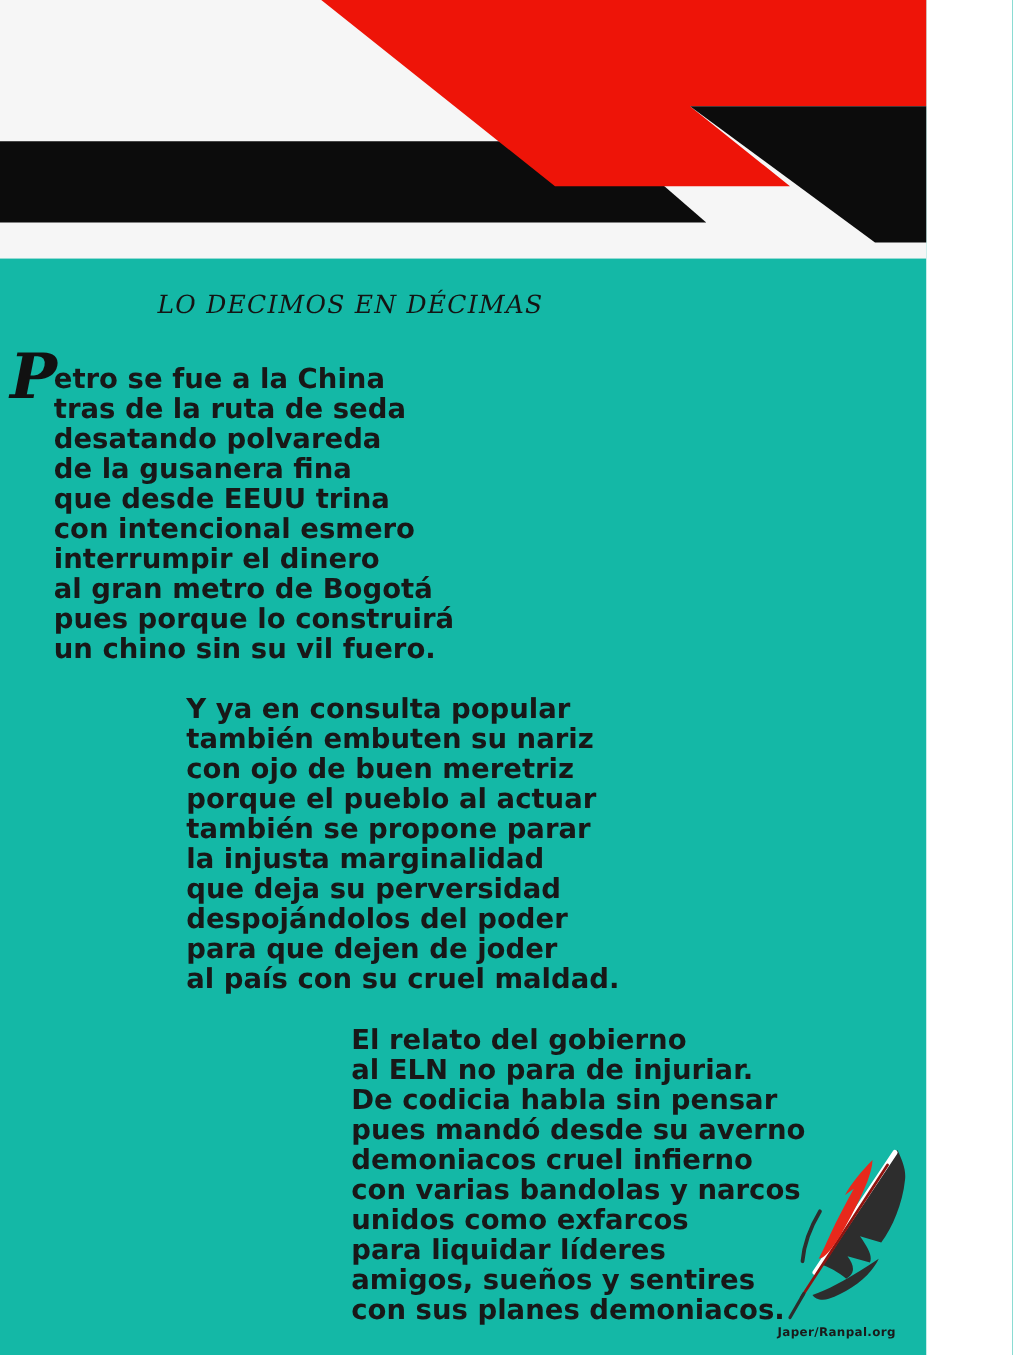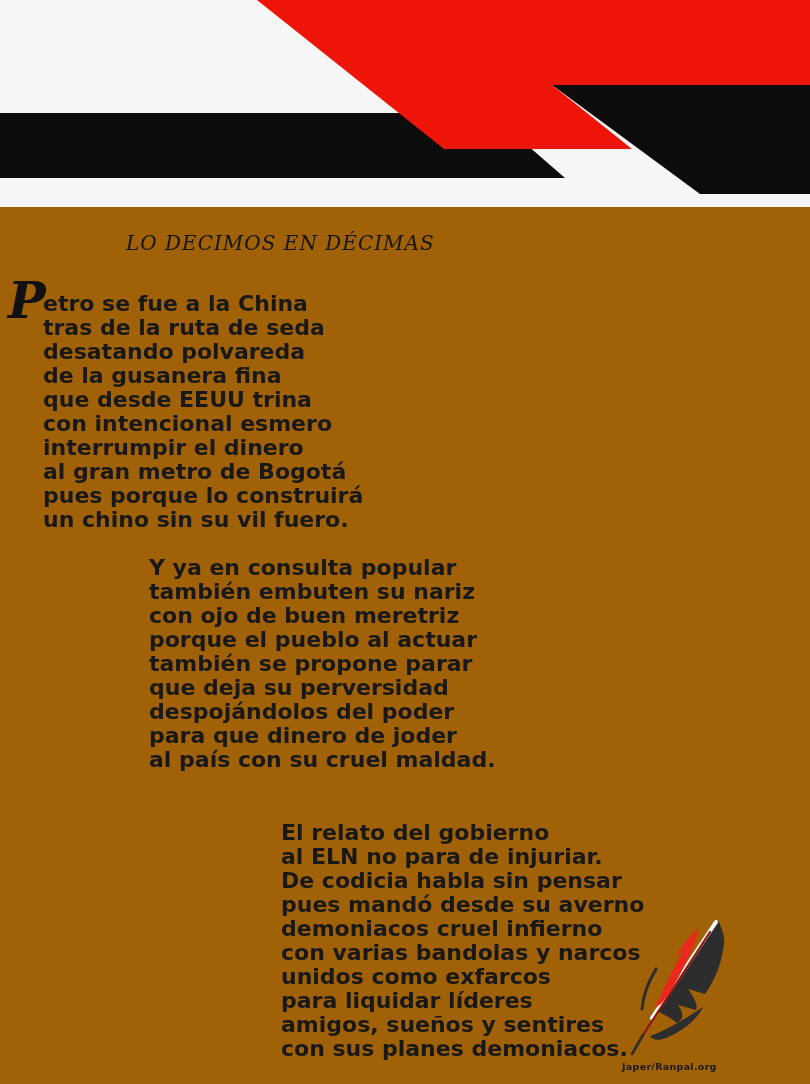--- a/index.html
+++ b/index.html
@@ -1,20 +1,20 @@
 <!DOCTYPE html>
 <html><head>
 <meta charset="utf-8">
 <style>
   html,body{margin:0;padding:0;}
   .page{
     position:relative;
-    width:810px;
+    width:741px;
     height:1084px;
-    background:#a16207;
+    background:#14b8a6;
     overflow:hidden;
     font-family:"DejaVu Sans", sans-serif;
   }
   .banner{
     position:absolute;
     left:0; top:0;
     width:810px; height:207px;
     display:block;
   }
   .title{
@@ -94,23 +94,24 @@
     <div class="line">pues porque lo construirá</div>
     <div class="line">un chino sin su vil fuero.</div>
   </div>
 
   <div class="stanza stanza-2">
     <div class="line">Y ya en consulta popular</div>
     <div class="line">también embuten su nariz</div>
     <div class="line">con ojo de buen meretriz</div>
     <div class="line">porque el pueblo al actuar</div>
     <div class="line">también se propone parar</div>
+    <div class="line">la injusta marginalidad</div>
     <div class="line">que deja su perversidad</div>
     <div class="line">despojándolos del poder</div>
-    <div class="line">para que dinero de joder</div>
+    <div class="line">para que dejen de joder</div>
     <div class="line">al país con su cruel maldad.</div>
   </div>
 
   <div class="stanza stanza-3">
     <div class="line">El relato del gobierno</div>
     <div class="line">al ELN no para de injuriar.</div>
     <div class="line">De codicia habla sin pensar</div>
     <div class="line">pues mandó desde su averno</div>
     <div class="line">demoniacos cruel infierno</div>
     <div class="line">con varias bandolas y narcos</div>

